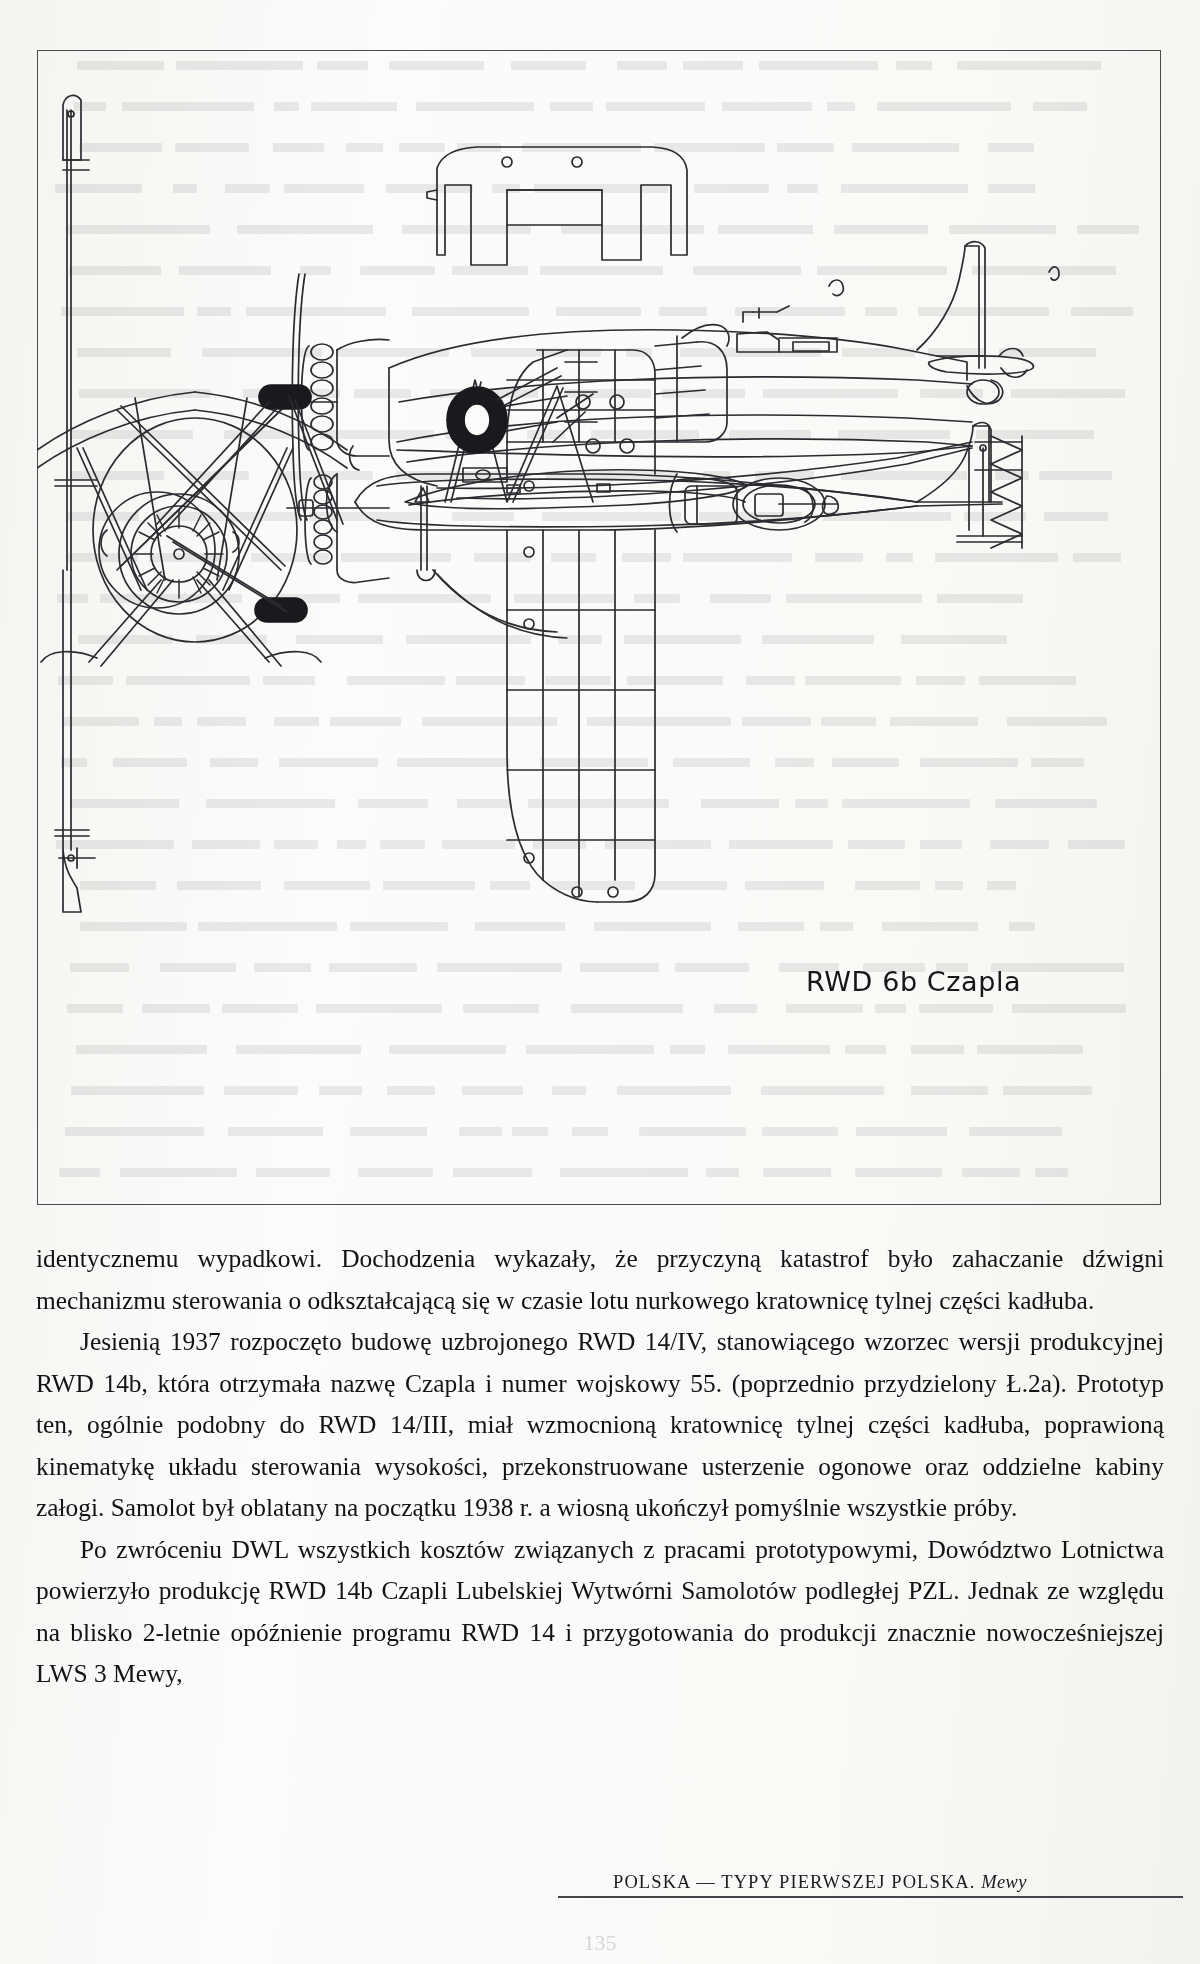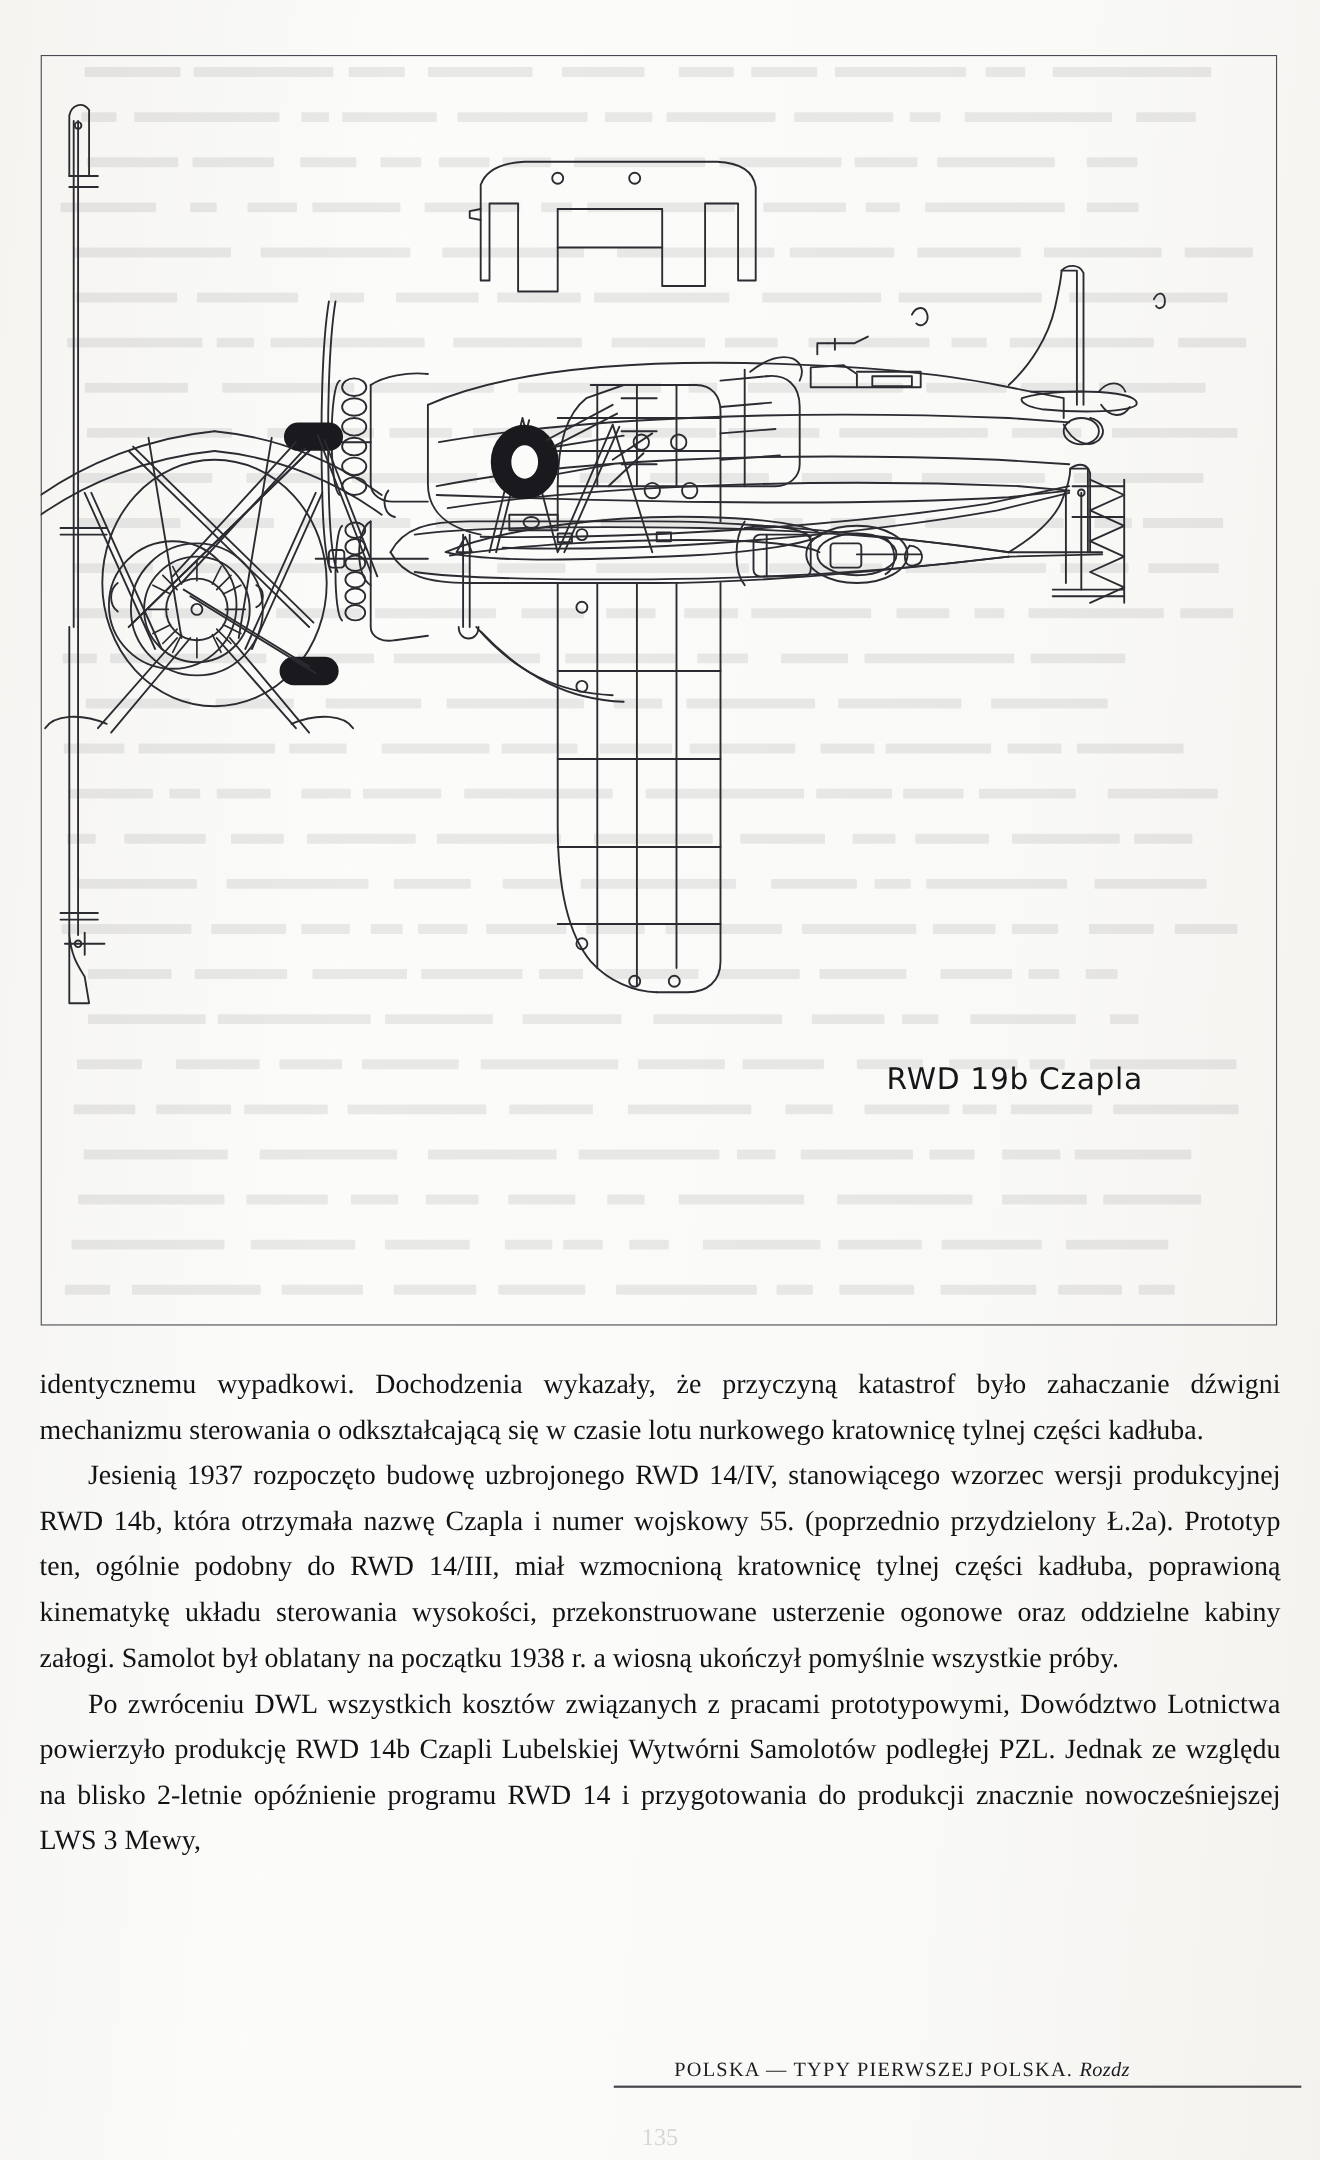--- a/index.html
+++ b/index.html
@@ -635,28 +635,28 @@
 
       <g stroke="#2b2b31">
         <path d="M232,352 L120,474 M240,358 L128,480"></path>
         <path d="M252,346 L300,470 M258,350 L306,474"></path>
         <path d="M244,556 L130,486 M250,562 L136,492"></path>
       </g>
 
     </g>
   </svg>
 
-  <div class="fig-caption">RWD 19b Czapla</div>
+  <div class="fig-caption">RWD 6b Czapla</div>
 
   <div class="body-text">
     <p>identycznemu wypadkowi. Dochodzenia wykazały, że przyczyną katastrof było zahaczanie dźwigni mechanizmu sterowania o odkształcającą się w czasie lotu nurkowego kratownicę tylnej części kadłuba.</p>
     <p class="indent">Jesienią 1937 rozpoczęto budowę uzbrojonego RWD 14/IV, stanowiącego wzorzec wersji produkcyjnej RWD 14b, która otrzymała nazwę Czapla i numer wojskowy 55. (poprzednio przydzielony Ł.2a). Prototyp ten, ogólnie podobny do RWD 14/III, miał wzmocnioną kratownicę tylnej części kadłuba, poprawioną kinematykę układu sterowania wysokości, przekonstruowane usterzenie ogonowe oraz oddzielne kabiny załogi. Samolot był oblatany na początku 1938 r. a wiosną ukończył pomyślnie wszystkie próby.</p>
     <p class="indent">Po zwróceniu DWL wszystkich kosztów związanych z pracami prototypowymi, Dowództwo Lotnictwa powierzyło produkcję RWD 14b Czapli Lubelskiej Wytwórni Samolotów podległej PZL. Jednak ze względu na blisko 2-letnie opóźnienie programu RWD 14 i przygotowania do produkcji znacznie nowocześniejszej LWS 3 Mewy,</p>
   </div>
 
   <div class="footer">
-    <div class="footer-line"><span>POLSKA — TYPY PIERWSZEJ POLSKA. </span><span class="ital">Rozdz</span></div>
+    <div class="footer-line"><span>POLSKA — TYPY PIERWSZEJ POLSKA. </span><span class="ital">Mewy</span></div>
     <div class="footer-rule"></div>
   </div>
 
   <div class="page-number">135</div>
 
 </div>
 
 </body></html>

